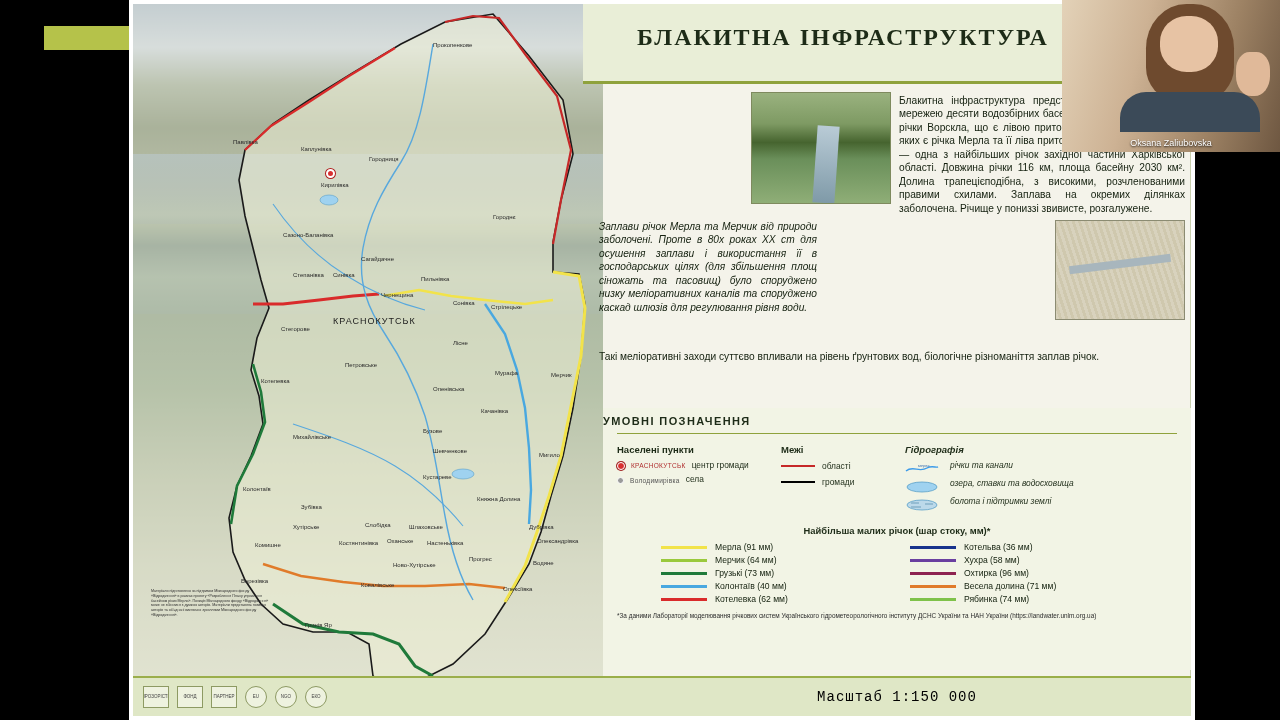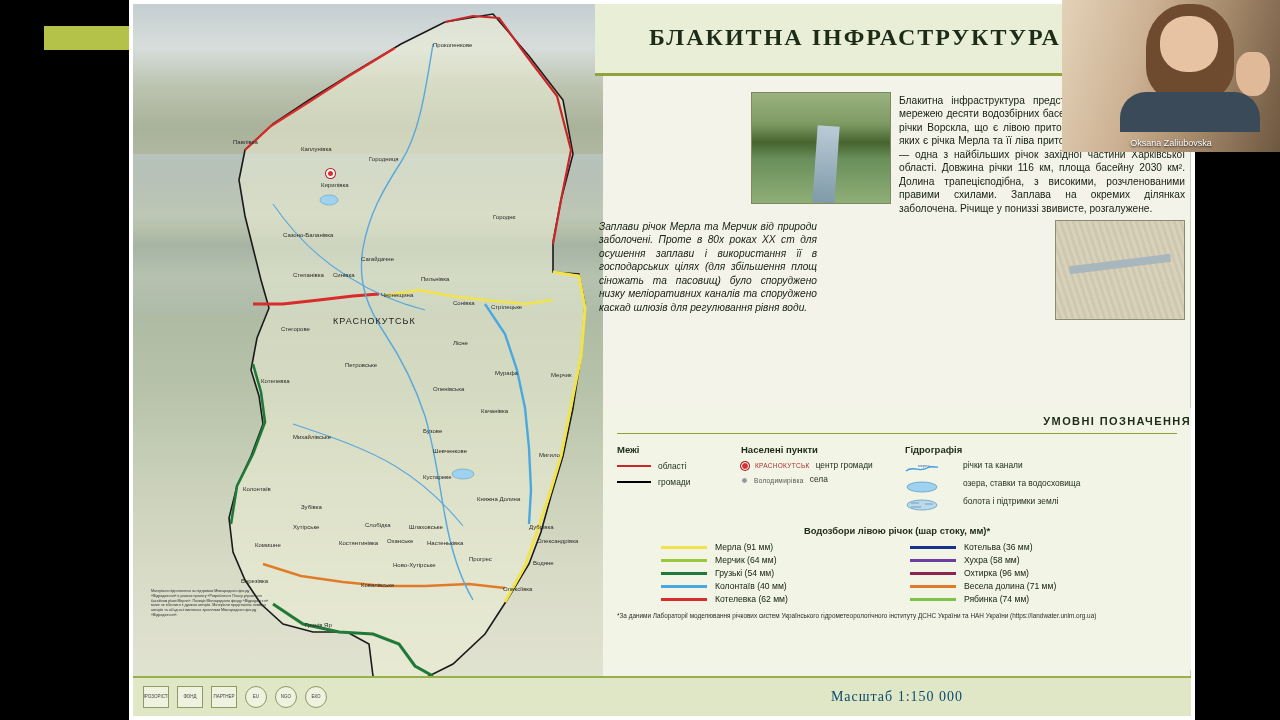--- a/index.html
+++ b/index.html
@@ -32,22 +32,22 @@
 
   
   #accent-bar {
     position: absolute; left: 44px; top: 26px;
     width: 86px; height: 24px;
     background: #b5c24a;
   }
 
   
   #header {
-    position: absolute; left: 466px; top: 4px;
-    width: 592px; height: 72px;
+    position: absolute; left: 454px; top: 4px;
+    width: 592px; height: 80px;
     background: #e9eed7;
     border-bottom: 3px solid #8fa23c;
   }
   #header-title {
     position: absolute; left: 0; right: 72px; top: 20px;
     text-align: center;
     font-family: "Liberation Serif", serif;
     font-weight: bold;
     font-size: 24px;
     letter-spacing: 2px;
@@ -174,54 +174,54 @@
   #p2 { position: absolute; left: 0px;  top: 140px; width: 218px; font-style: italic; }
   #p3 { position: absolute; left: 0px;  top: 270px; width: 586px; }
 
   
   #legend {
     position: absolute; left: 474px; top: 408px;
     width: 588px; height: 262px;
     background: #f2f4e5;
   }
   #legend-title {
-    text-align: right;
+    text-align: left;
     font-size: 11px;
     font-weight: bold;
     letter-spacing: 1.4px;
     color: #1d2b17;
     padding-top: 7px;
   }
   #legend-title-rule {
     height: 1px; background: #8fa23c;
     margin: 6px 14px 0 14px;
   }
   .legend-group-title {
     font-size: 9.5px; font-weight: bold; color: #1d2b17; margin-bottom: 6px;
   }
   #legend-cols {
     display: flex; gap: 14px;
     padding: 10px 14px 0 14px;
   }
   #col-settlements { width: 150px; }
   #col-borders { width: 110px; }
-  #col-hydro { width: 200px; }
+  #col-hydro { width: 200px; font-style: italic; }
 
   .set-row { display: flex; align-items: center; gap: 6px; margin-bottom: 5px; }
   .set-name {
     font-size: 6.5px; color: #b03030; letter-spacing: .3px;
   }
   .set-name.grey { color: #555; }
   .set-desc { font-size: 8.4px; color: #1d2b17; line-height: 1.12; }
 
   .border-row { display: flex; align-items: center; gap: 7px; margin-bottom: 6px; }
   .border-line { width: 34px; height: 0; border-top: 2.2px solid #000; }
   .border-label { font-size: 8.4px; color: #1d2b17; }
 
-  .hydro-row { display: flex; align-items: flex-start; gap: 24px; margin-bottom: 5px; }
+  .hydro-row { display: flex; align-items: flex-start; gap: 11px; margin-bottom: 5px; }
   .hydro-swatch { width: 34px; height: 13px; flex: 0 0 34px; position: relative; }
   .hydro-label { font-size: 8.4px; color: #1d2b17; line-height: 1.15; }
 
   #basins-title {
     margin: 10px 0 6px 0;
     text-align: center;
     font-size: 9.4px; font-weight: bold; color: #1d2b17;
   }
   #basins-grid {
     display: grid;
@@ -243,22 +243,22 @@
 
   
   #scalebar {
     position: absolute; left: 474px; bottom: 4px;
     width: 588px; height: 40px;
     background: #dfe7c6;
     border-top: 2px solid #9bae4c;
     display: flex; align-items: center; justify-content: center;
   }
   #scale-text {
-    font-family: Liberation Serif, serif;
-    font-size: 14px; letter-spacing: 1px; color: #0c4a6e;
+    font-family: Liberation Mono, monospace;
+    font-size: 14px; letter-spacing: 1px; color: #000000;
   }
 
   
   #footer-strip {
     position: absolute; left: 4px; bottom: 4px;
     width: 470px; height: 40px;
     background: #dfe7c6;
     border-top: 2px solid #9bae4c;
     display: flex; align-items: center; gap: 8px;
     padding: 0 10px;
@@ -436,53 +436,54 @@
           <div class="tree2"></div>
           <div class="base"></div>
       </div>
     </div>
 
     <div id="text-col">
       <div id="photo-river"></div>
       <div id="photo-topo"></div>
       <div class="para" id="p1">Блакитна інфраструктура представлена річково-озерною мережею десяти водозбірних басейнів малих річок басейну річки Ворскла, що є лівою притокою Дніпра. Найбільша з яких є річка Мерла та її ліва притока - Мерчик. Річка Мерла — одна з найбільших річок західної частини Харківської області. Довжина річки 116 км, площа басейну 2030 км². Долина трапецієподібна, з високими, розчленованими правими схилами. Заплава на окремих ділянках заболочена. Річище у пониззі звивисте, розгалужене.</div>
       <div class="para" id="p2">Заплави річок Мерла та Мерчик від природи заболочені. Проте в 80х роках ХХ ст для осушення заплави і використання її в господарських цілях (для збільшення площ сіножать та пасовищ) було споруджено низку меліоративних каналів та споруджено каскад шлюзів для регулювання рівня води.</div>
+      <div class="para" id="p3">Такі меліоративні заходи суттєво впливали на рівень ґрунтових вод, біологічне різноманіття заплав річок.</div>
     </div>
 
     <div id="legend">
       <div id="legend-title">УМОВНІ ПОЗНАЧЕННЯ</div>
       <div id="legend-title-rule"></div>
 
       <div id="legend-cols">
-        <div id="col-borders">
-          <div class="legend-group-title">Межі</div>
-          <div id="border-rows">
-              <div class="border-row">
-                <span class="border-line" style="border-top-color: rgb(198, 40, 40);"></span>
-                <span class="border-label">області</span>
-              </div>
-              <div class="border-row">
-                <span class="border-line" style="border-top-color: rgb(0, 0, 0);"></span>
-                <span class="border-label">громади</span>
-              </div>
-            </div>
-        </div>
-
         <div id="col-settlements">
           <div class="legend-group-title">Населені пункти</div>
           <div id="settlement-rows">
               <div class="set-row">
                 <span style="display: inline-block; width: 8px; height: 8px; border-radius: 50%; background: rgb(216, 48, 48); border: 1.5px solid rgb(255, 255, 255); box-shadow: rgb(160, 32, 32) 0px 0px 0px 1px; flex: 0 0 8px;"></span>
                 <span class="set-name">КРАСНОКУТСЬК</span>
                 <span class="set-desc">центр громади</span>
               </div>
               <div class="set-row">
                 <span style="display: inline-block; width: 7px; height: 7px; border-radius: 50%; background: rgb(154, 154, 154); border: 1px solid rgb(255, 255, 255); flex: 0 0 7px;"></span>
                 <span class="set-name grey">Володимирівка</span>
                 <span class="set-desc">села</span>
+              </div>
+            </div>
+        </div>
+
+        <div id="col-borders">
+          <div class="legend-group-title">Межі</div>
+          <div id="border-rows">
+              <div class="border-row">
+                <span class="border-line" style="border-top-color: rgb(198, 40, 40);"></span>
+                <span class="border-label">області</span>
+              </div>
+              <div class="border-row">
+                <span class="border-line" style="border-top-color: rgb(0, 0, 0);"></span>
+                <span class="border-label">громади</span>
               </div>
             </div>
         </div>
 
         <div id="col-hydro">
           <div class="legend-group-title">Гідрографія</div>
           <div id="hydro-rows">
               <div class="hydro-row">
                 <span class="hydro-swatch"><svg width="34" height="13">
                     <path d="M1,9 C8,3 14,11 22,6 C27,3 31,6 33,5" fill="none" stroke="#3d9be9" stroke-width="1.4"></path>
@@ -500,41 +501,41 @@
                 <span class="hydro-swatch"><svg width="34" height="13">
                     <ellipse cx="17" cy="7" rx="15" ry="5" fill="#bcd9ea" stroke="#5aa0c8" stroke-width=".8"></ellipse>
                     <path d="M6,5 h8 M6,9 h10 M20,6 h8" stroke="#4d86a8" stroke-width=".7"></path>
                   </svg></span>
                 <span class="hydro-label">болота і підтримки землі</span>
               </div>
             </div>
         </div>
       </div>
 
-      <div id="basins-title">Водозбори лівою річок (шар стоку, мм)*</div>
+      <div id="basins-title">Найбільша малих річок (шар стоку, мм)*</div>
       <div id="basins-grid">
           <div class="basin-row">
             <span class="basin-line" style="border-top-color: rgb(242, 227, 74);"></span>
             <span class="basin-label">Мерла (91 мм)</span>
           </div>
           <div class="basin-row">
             <span class="basin-line" style="border-top-color: rgb(23, 50, 140);"></span>
             <span class="basin-label">Котельва (36 мм)</span>
           </div>
           <div class="basin-row">
             <span class="basin-line" style="border-top-color: rgb(154, 201, 60);"></span>
             <span class="basin-label">Мерчик (64 мм)</span>
           </div>
           <div class="basin-row">
             <span class="basin-line" style="border-top-color: rgb(106, 63, 160);"></span>
             <span class="basin-label">Хухра (58 мм)</span>
           </div>
           <div class="basin-row">
             <span class="basin-line" style="border-top-color: rgb(31, 122, 58);"></span>
-            <span class="basin-label">Грузькі (54 мм)</span>
+            <span class="basin-label">Грузькі (73 мм)</span>
           </div>
           <div class="basin-row">
             <span class="basin-line" style="border-top-color: rgb(141, 35, 80);"></span>
             <span class="basin-label">Охтирка (96 мм)</span>
           </div>
           <div class="basin-row">
             <span class="basin-line" style="border-top-color: rgb(73, 168, 224);"></span>
             <span class="basin-label">Колонтаїв (40 мм)</span>
           </div>
           <div class="basin-row">

